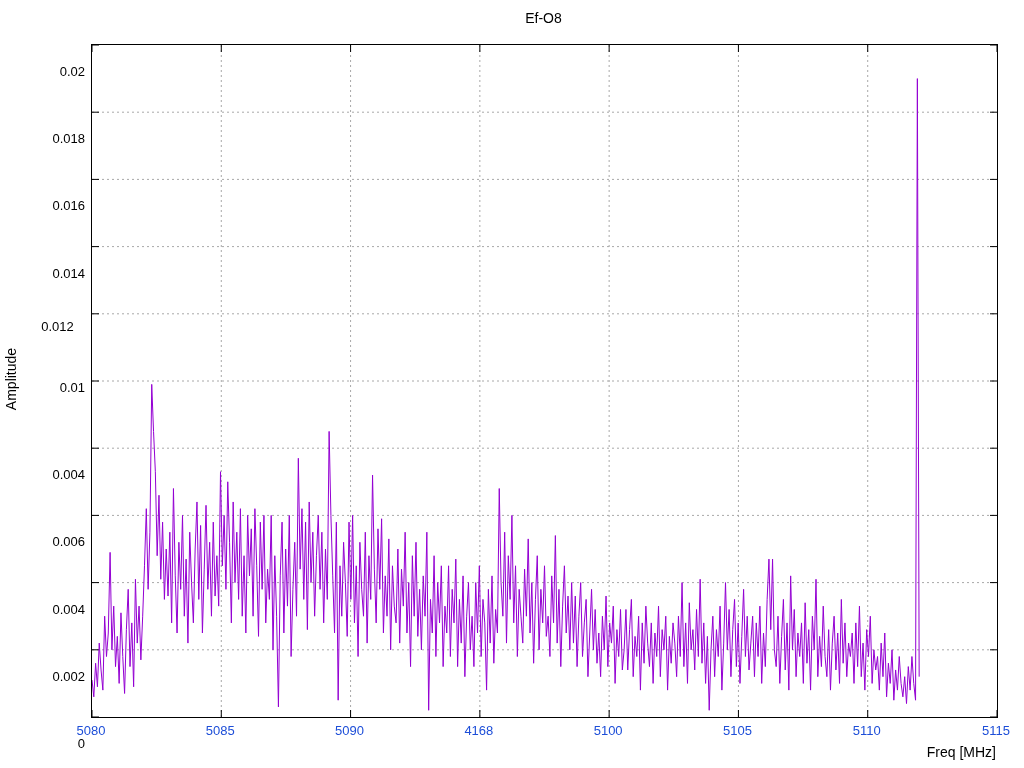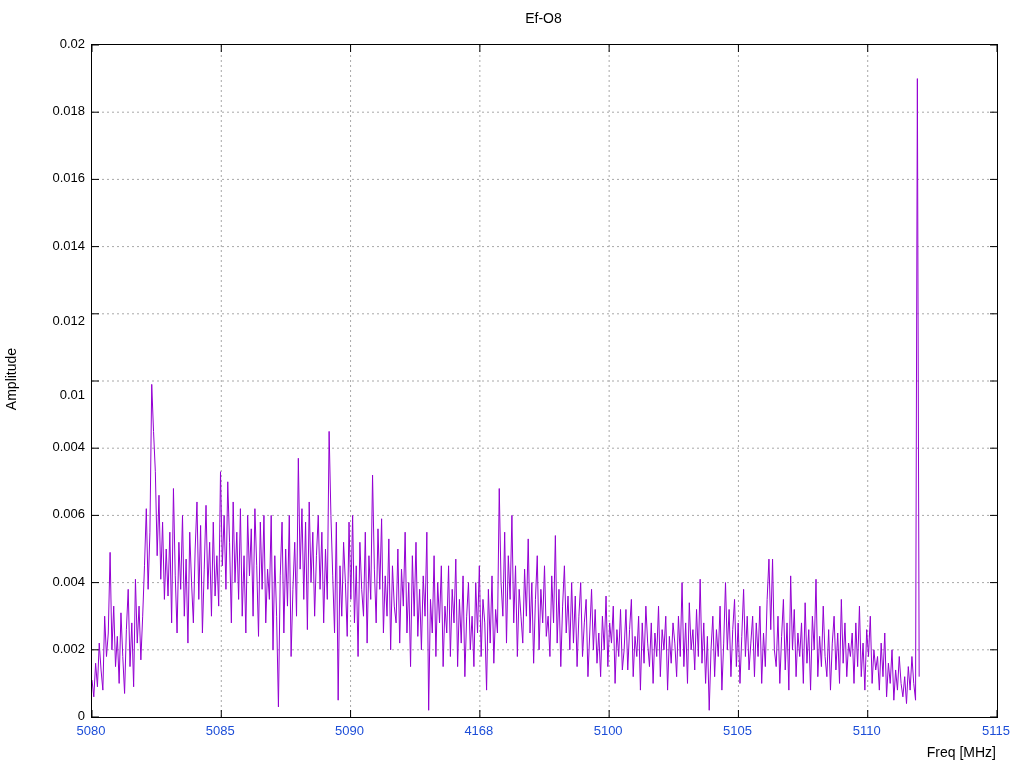--- a/index.html
+++ b/index.html
@@ -61,20 +61,21 @@
     height: 672px;
   }
   .y-tick-label {
     position: absolute;
     left: 30px;
     width: 55px;
     text-align: right;
     font-size: 13px;
     line-height: 16px;
     color: #000000;
+    margin-top: 28px;
   }
   .x-tick-label {
     position: absolute;
     top: 723px;
     width: 60px;
     text-align: center;
     font-size: 13px;
     line-height: 16px;
     color: #1d4ed8;
   }
@@ -143,22 +144,22 @@
         <line x1="905" y1="0" x2="898" y2="0" stroke="#000000" stroke-width="1"></line>
         <polyline points="0.00,635.04 1.81,651.84 3.62,618.24 5.43,641.76 7.24,598.08 9.05,624.96 10.86,645.12 12.67,571.20 14.48,611.52 16.29,588.00 18.10,507.36 19.91,604.80 21.72,561.12 23.53,621.60 25.34,591.36 27.15,638.40 28.96,567.84 30.77,611.52 32.58,648.48 34.39,584.64 36.20,544.32 38.01,621.60 39.82,577.92 41.63,641.76 43.44,534.24 45.25,598.08 47.06,561.12 48.87,614.88 50.68,571.20 52.49,520.80 54.30,463.68 56.11,544.32 57.92,487.20 59.73,339.36 61.54,386.40 63.35,426.72 65.16,510.72 66.97,450.24 68.78,534.24 70.59,477.12 72.40,554.40 74.21,504.00 76.02,551.04 77.83,487.20 79.64,577.92 81.45,443.52 83.26,530.88 85.07,588.00 86.88,497.28 88.69,544.32 90.50,470.40 92.31,571.20 94.12,514.08 95.93,598.08 97.74,487.20 99.55,537.60 101.36,577.92 103.17,504.00 104.98,456.96 106.79,554.40 108.60,480.48 110.41,588.00 112.22,524.16 114.03,460.32 115.84,544.32 117.65,497.28 119.46,571.20 121.27,477.12 123.08,551.04 124.89,510.72 126.70,561.12 128.51,426.72 130.32,520.80 132.13,470.40 133.94,544.32 135.75,436.80 137.56,497.28 139.37,577.92 141.18,456.96 142.99,537.60 144.80,487.20 146.61,554.40 148.42,463.68 150.23,571.20 152.04,510.72 153.85,588.00 155.66,470.40 157.47,530.88 159.28,483.84 161.09,571.20 162.90,463.68 164.71,520.80 166.52,591.36 168.33,477.12 170.14,544.32 171.95,470.40 173.76,577.92 175.57,524.16 177.38,554.40 179.19,470.40 181.00,604.80 182.81,510.72 184.62,571.20 186.43,661.92 188.24,530.88 190.05,477.12 191.86,588.00 193.67,504.00 195.48,561.12 197.29,470.40 199.10,611.52 200.91,544.32 202.72,497.28 204.53,571.20 206.34,413.28 208.15,524.16 209.96,463.68 211.77,554.40 213.58,477.12 215.39,584.64 217.20,456.96 219.01,537.60 220.82,487.20 222.63,571.20 224.44,510.72 226.25,470.40 228.06,544.32 229.87,487.20 231.68,577.92 233.49,504.00 235.30,554.40 237.11,386.40 238.92,470.40 240.73,530.88 242.54,588.00 244.35,477.12 246.16,655.20 247.97,520.80 249.78,571.20 251.59,497.28 253.40,537.60 255.21,591.36 257.02,477.12 258.83,554.40 260.64,470.40 262.45,577.92 264.26,520.80 266.07,611.52 267.88,497.28 269.69,544.32 271.50,571.20 273.31,487.20 275.12,598.08 276.93,510.72 278.74,554.40 280.55,430.08 282.36,524.16 284.17,577.92 285.98,483.84 287.79,544.32 289.60,473.76 291.41,588.00 293.22,530.88 295.03,571.20 296.84,493.92 298.65,604.80 300.46,520.80 302.27,561.12 304.08,577.92 305.89,504.00 307.70,598.08 309.51,524.16 311.32,561.12 313.13,487.20 314.94,588.00 316.75,537.60 318.56,621.60 320.37,510.72 322.18,571.20 323.99,497.28 325.80,591.36 327.61,544.32 329.42,604.80 331.23,530.88 333.04,571.20 334.85,487.20 336.66,665.28 338.47,554.40 340.28,588.00 342.09,510.72 343.90,611.52 345.71,537.60 347.52,577.92 349.33,520.80 351.14,621.60 352.95,561.12 354.76,588.00 356.57,520.80 358.38,611.52 360.19,544.32 362.00,577.92 363.81,514.08 365.62,621.60 367.43,554.40 369.24,598.08 371.05,530.88 372.86,631.68 374.67,571.20 376.48,537.60 378.29,604.80 380.10,571.20 381.91,621.60 383.72,537.60 385.53,588.00 387.34,520.80 389.15,611.52 390.96,554.40 392.77,577.92 394.58,645.12 396.39,544.32 398.20,598.08 400.01,530.88 401.82,618.24 403.63,564.48 405.44,588.00 407.25,443.52 409.06,537.60 410.87,571.20 412.68,487.20 414.49,598.08 416.30,510.72 418.11,554.40 419.92,470.40 421.73,577.92 423.54,520.80 425.35,611.52 427.16,544.32 428.97,571.20 430.78,598.08 432.59,524.16 434.40,571.20 436.21,493.92 438.02,588.00 439.83,537.60 441.64,618.24 443.45,554.40 445.26,510.72 447.07,604.80 448.88,544.32 450.69,577.92 452.50,520.80 454.31,591.36 456.12,571.20 457.93,611.52 459.74,530.88 461.55,577.92 463.36,490.56 465.17,598.08 466.98,544.32 468.79,621.60 470.60,561.12 472.41,520.80 474.22,588.00 476.03,551.04 477.84,604.80 479.65,537.60 481.46,598.08 483.27,551.04 485.08,621.60 486.89,571.20 488.70,537.60 490.51,611.52 492.32,577.92 494.13,554.40 495.94,631.68 497.75,588.00 499.56,544.32 501.37,604.80 503.18,564.48 504.99,618.24 506.80,588.00 508.61,631.68 510.42,571.20 512.23,604.80 514.04,551.04 515.85,621.60 517.66,577.92 519.47,598.08 521.28,561.12 523.09,638.40 524.90,584.64 526.71,611.52 528.52,564.48 530.33,624.96 532.14,604.80 533.95,564.48 535.76,624.96 537.57,584.64 539.38,554.40 541.19,631.68 543.00,591.36 544.81,611.52 546.62,571.20 548.43,645.12 550.24,577.92 552.05,618.24 553.86,561.12 555.67,598.08 557.48,621.60 559.29,577.92 561.10,638.40 562.91,588.00 564.72,611.52 566.53,561.12 568.34,631.68 570.15,584.64 571.96,604.80 573.77,571.20 575.58,645.12 577.39,591.36 579.20,618.24 581.01,577.92 582.82,598.08 584.63,631.68 586.44,571.20 588.25,611.52 590.06,537.60 591.87,621.60 593.68,577.92 595.49,638.40 597.30,557.76 599.11,604.80 600.92,584.64 602.73,624.96 604.54,564.48 606.35,611.52 608.16,534.24 609.97,618.24 611.78,577.92 613.59,638.40 615.40,591.36 617.21,665.28 619.02,604.80 620.83,571.20 622.64,631.68 624.45,584.64 626.26,611.52 628.07,561.12 629.88,645.12 631.69,598.08 633.50,537.60 635.31,604.80 637.12,564.48 638.93,631.68 640.74,584.64 642.55,554.40 644.36,621.60 646.17,577.92 647.98,638.40 649.79,591.36 651.60,544.32 653.41,611.52 655.22,571.20 657.03,624.96 658.84,598.08 660.65,571.20 662.46,631.68 664.27,577.92 666.08,611.52 667.89,561.12 669.70,638.40 671.51,588.00 673.32,621.60 675.13,554.40 676.94,514.08 678.75,584.64 680.56,514.08 682.37,604.80 684.18,621.60 685.99,571.20 687.80,638.40 689.61,591.36 691.42,554.40 693.23,624.96 695.04,577.92 696.85,645.12 698.66,530.88 700.47,604.80 702.28,564.48 704.09,631.68 705.90,588.00 707.71,611.52 709.52,577.92 711.33,638.40 713.14,557.76 714.95,618.24 716.76,584.64 718.57,645.12 720.38,571.20 722.19,604.80 724.00,534.24 725.81,631.68 727.62,591.36 729.43,621.60 731.24,561.12 733.05,611.52 734.86,631.68 736.67,584.64 738.48,645.12 740.29,598.08 742.10,571.20 743.91,624.96 745.72,588.00 747.53,638.40 749.34,554.40 751.15,618.24 752.96,577.92 754.77,631.68 756.58,598.08 758.39,611.52 760.20,588.00 762.01,638.40 763.82,577.92 765.63,621.60 767.44,561.12 769.25,631.68 771.06,598.08 772.87,645.12 774.68,584.64 776.49,611.52 778.30,571.20 780.11,638.40 781.92,604.80 783.73,624.96 785.54,611.52 787.35,645.12 789.16,598.08 790.97,631.68 792.78,588.00 794.59,651.84 796.40,618.24 798.21,638.40 800.02,604.80 801.83,655.20 803.64,624.96 805.45,645.12 807.26,611.52 809.07,638.40 810.88,651.84 812.69,631.68 814.50,658.56 816.31,621.60 818.12,645.12 819.93,611.52 821.74,638.40 823.55,655.20 825.36,33.60 827.17,631.68" fill="none" stroke="#9400D3" stroke-width="1"></polyline>
       </svg>
   </div>
   <div id="tick-labels">
       <div class="y-tick-label" style="top: 708px;">0</div>
       <div class="y-tick-label" style="top: 640.8px;">0.002</div>
       <div class="y-tick-label" style="top: 573.6px;">0.004</div>
       <div class="y-tick-label" style="top: 506.4px;">0.006</div>
       <div class="y-tick-label" style="top: 439.2px;">0.004</div>
-      <div class="y-tick-label" style="top: 387px;">0.01</div>
-      <div class="y-tick-label" style="top: 313px;">0.012</div>
+      <div class="y-tick-label" style="top: 352px;">0.01</div>
+      <div class="y-tick-label" style="top: 291px; text-align: center;">0.012</div>
       <div class="y-tick-label" style="top: 237.6px;">0.014</div>
       <div class="y-tick-label" style="top: 170.4px;">0.016</div>
       <div class="y-tick-label" style="top: 103.2px;">0.018</div>
       <div class="y-tick-label" style="top: 36px;">0.02</div>
       <div class="x-tick-label" style="left: 61px;">5080</div>
       <div class="x-tick-label" style="left: 190.286px;">5085</div>
       <div class="x-tick-label" style="left: 319.571px;">5090</div>
       <div class="x-tick-label" style="left: 448.857px;">4168</div>
       <div class="x-tick-label" style="left: 578.143px;">5100</div>
       <div class="x-tick-label" style="left: 707.429px;">5105</div>

